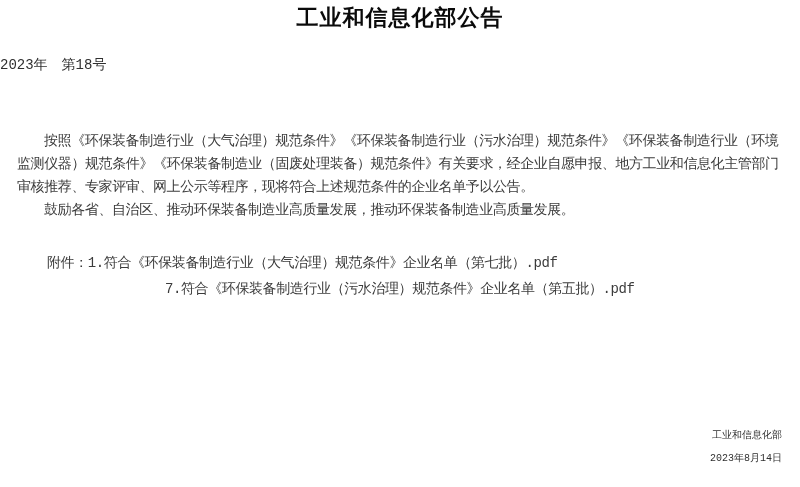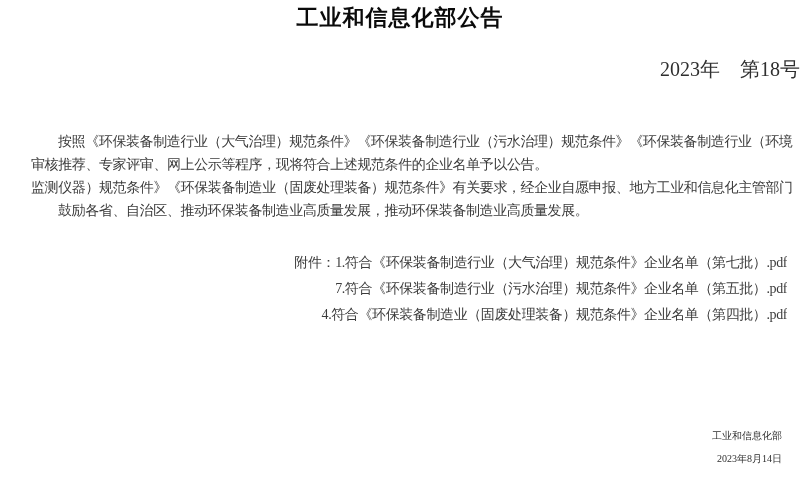--- a/index.html
+++ b/index.html
@@ -6,48 +6,48 @@
     margin: 0;
     padding: 0;
     background: #ffffff;
   }
   .page {
     position: relative;
     width: 800px;
     height: 487px;
     background: #ffffff;
     overflow: hidden;
-    font-family: Liberation Serif, serif;
+    font-family: Liberation Mono, monospace;
     color: #3b3b3b;
   }
   .title {
     position: absolute;
     top: 3px;
     left: 0;
     width: 100%;
     margin: 0;
     text-align: center;
     font-size: 22px;
     font-weight: 700;
     letter-spacing: 1px;
     color: #0a0a0a;
   }
   .issue {
     position: absolute;
     top: 56px;
     left: 0;
     width: 100%;
-    text-align: right;
-    font-size: 20px;
+    text-align: left;
+    font-size: 14px;
     color: #2f2f2f;
   }
   .body-block {
     position: absolute;
     top: 130px;
-    left: 31px;
+    left: 17px;
     width: 765px;
     font-size: 14px;
     letter-spacing: -0.4px;
   }
   .body-block .line {
     height: 23px;
     line-height: 23px;
     white-space: nowrap;
     overflow: hidden;
   }
@@ -60,21 +60,20 @@
     left: 47px;
     width: 740px;
     font-size: 14px;
     letter-spacing: -0.4px;
   }
   .att-line {
     height: 26px;
     line-height: 26px;
     white-space: nowrap;
     overflow: hidden;
-    text-align: right;
   }
   .att-line.rest {
     padding-left: 118px;
   }
   .att-link {
     color: inherit;
     text-decoration: none;
     cursor: pointer;
   }
   .signature {
@@ -91,34 +90,31 @@
 <body>
 
 <div class="page">
 
   <h1 class="title">工业和信息化部公告</h1>
 
   <div class="issue">2023年　第18号</div>
 
   <div class="body-block">
     <div class="line indent">按照《环保装备制造行业（大气治理）规范条件》《环保装备制造行业（污水治理）规范条件》《环保装备制造行业（环境</div>
+    <div class="line">监测仪器）规范条件》《环保装备制造业（固废处理装备）规范条件》有关要求，经企业自愿申报、地方工业和信息化主管部门</div>
     <div class="line">审核推荐、专家评审、网上公示等程序，现将符合上述规范条件的企业名单予以公告。</div>
-    <div class="line">监测仪器）规范条件》《环保装备制造业（固废处理装备）规范条件》有关要求，经企业自愿申报、地方工业和信息化主管部门</div>
     <div class="line indent">鼓励各省、自治区、推动环保装备制造业高质量发展，推动环保装备制造业高质量发展。</div>
   </div>
 
   <div class="att-block">
     <div class="att-line first">
       <span>附件：</span><span class="att-link">1.符合《环保装备制造行业（大气治理）规范条件》企业名单（第七批）.pdf</span>
     </div>
     <div class="att-line rest">
       <span class="att-link">7.符合《环保装备制造行业（污水治理）规范条件》企业名单（第五批）.pdf</span>
-    </div>
-    <div class="att-line rest">
-      <span class="att-link">4.符合《环保装备制造业（固废处理装备）规范条件》企业名单（第四批）.pdf</span>
     </div>
   </div>
 
   <div class="signature">
     <div>工业和信息化部</div>
     <div>2023年8月14日</div>
   </div>
 
 </div>
 

